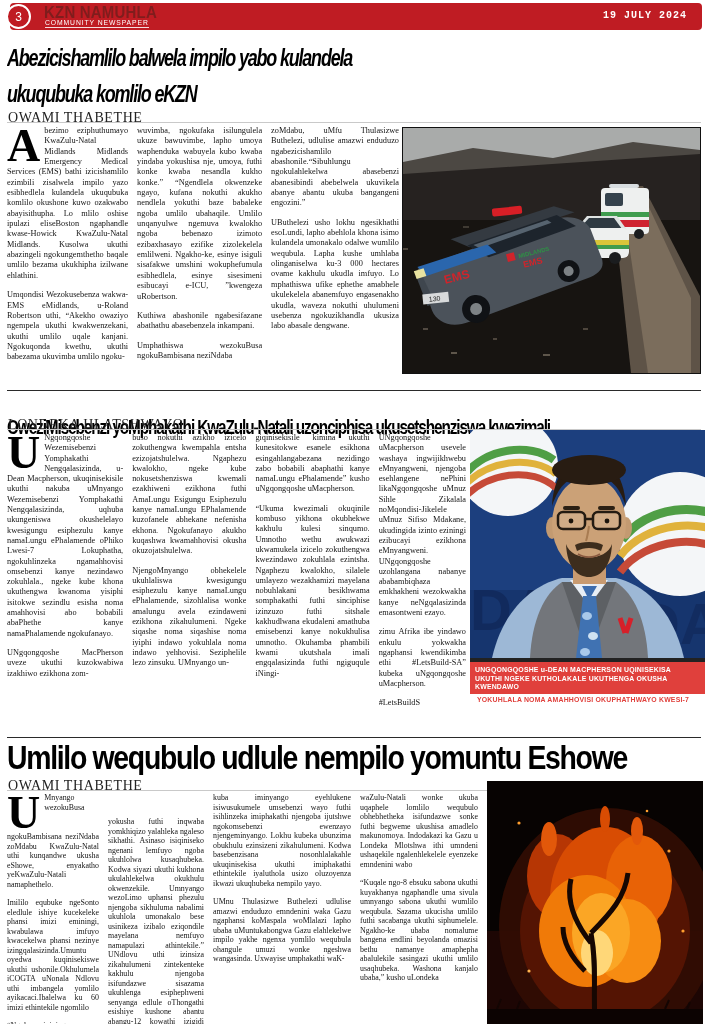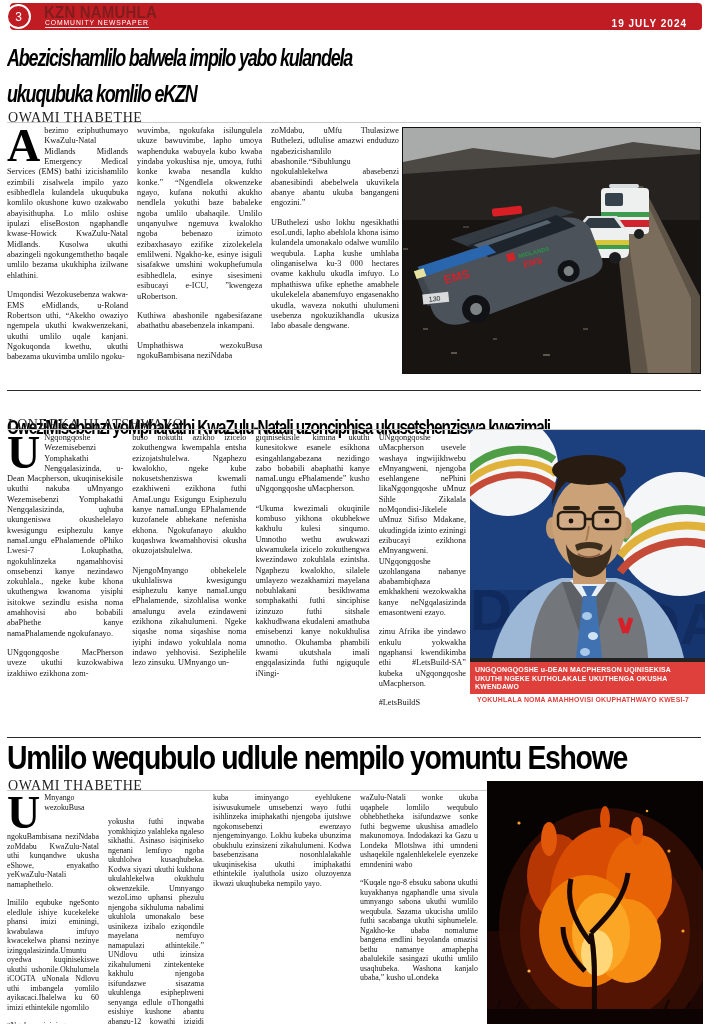--- a/index.html
+++ b/index.html
@@ -12,21 +12,21 @@
         background:#bf1c23;border:2px solid #ffffff;box-sizing:border-box;
         display:flex;align-items:center;justify-content:center;
         color:#fff;font-family:"Liberation Sans",sans-serif;font-size:12px;}
   .masthead-title{position:absolute;left:44px;top:4px;color:#7f1d1d;
         font-family:"Liberation Sans",sans-serif;font-weight:700;font-size:15px;
         letter-spacing:.2px;line-height:15px;transform:scaleY(1.05);transform-origin:left top;}
   .masthead-sub{position:absolute;left:45px;top:19px;color:#fff;
         font-family:"Liberation Sans",sans-serif;font-size:6.8px;letter-spacing:.9px;
         border-bottom:1px solid rgba(255,255,255,.85);padding-bottom:1px;}
   .masthead-date{position:absolute;right:18px;top:10px;color:#fff;
-        font-family:Liberation Sans, sans-serif;font-weight:700;font-size:10px;letter-spacing:1px;margin-top:8px;}
+        font-family:Liberation Mono, monospace;font-weight:700;font-size:10px;letter-spacing:1px;}
   
   .headline{position:absolute;left:7px;width:698px;overflow:hidden;
         font-family:"Liberation Sans",sans-serif;font-weight:700;color:#000;}
   .headline .hl-line{display:block;white-space:nowrap;letter-spacing:-1.5px;
         transform:scaleX(.78);transform-origin:left top;}
   .h1{top:40px;font-size:23px;line-height:36px;font-style:italic;}
   .h2{top:415px;font-size:21px;line-height:23px;}
   .h2 .hl-line{transform:scaleX(.73);}
   .h3{top:740px;font-size:33px;line-height:35px;}
   .h3 .hl-line{transform:scaleX(.86);}
@@ -259,20 +259,21 @@
       <p><span class="dropcap">U</span><span>Mnyango wezokuBusa ngokuBambisana neziNdaba zoMdabu KwaZulu-Natal uthi kunqandwe ukusha eShowe, enyakatho yeKwaZulu-Natali namaphethelo.</span></p>
       <p>Imililo equbuke ngeSonto eledlule  ishiye kucekeleke phansi imizi eminingi, kwabulawa imfuyo kwacekelwa phansi nezinye izingqalasizinda.Umuntu oyedwa kuqinisekiswe ukuthi ushonile.Okhulumela iCOGTA uNonala Ndlovu uthi imbangela yomlilo ayikacaci.Ibalelwa ku 60 imizi ethintekile ngomlilo</p>
       <p>“Ngokwemininingwane esemapulazini asinazo izinombolo eziqondile kodwa siyazi ukuthi amapulazi aseKokstad nawo athintekile ngenxa</p>
     </div>
     <div class="col">
       <p>yokusha futhi inqwaba yomkhiqizo yalahleka ngaleso sikhathi. Asinaso isiqiniseko ngenani lemfuyo ngoba ukuhlolwa kusaqhubeka. Kodwa siyazi ukuthi kukhona ukulahlekelwa okukhulu okwenzekile. Umnyango wezoLimo uphansi phezulu njengoba sikhuluma nabalimi ukuhlola umonakalo bese usinikeza izibalo eziqondile mayelana nemfuyo namapulazi athintekile.” UNdlovu uthi izinsiza zikahulumeni zintekenteke kakhulu njengoba isifundazwe sisazama ukuhlenga esiphephweni senyanga edlule oThongathi esishiye kushone abantu abangu-12 kowathi izigidi zamarandi zacekelwa phansi nengqalasizinda.</p>
 
     </div>
     <div class="col">
       <p>kuba iminyango eyehlukene isiwusukumele umsebenzi wayo futhi isihlinzeka imiphakathi njengoba ijutshwe ngokomsebenzi ewenzayo njengeminyango. Lokhu kubeka ubunzima obukhulu ezinsizeni zikahulumeni. Kodwa basebenzisana nosonhlalakahle ukuqinisekisa ukuthi imiphakathi ethintekile iyaluthola usizo oluzoyenza ikwazi ukuqhubeka nempilo yayo.</p>
+      <p>UMnu Thulasizwe Buthelezi udlulise amazwi enduduzo emndenini waka Gazu ngaphansi koMaspala woMlalazi lapho ubaba uMuntukabongwa Gazu elahlekelwe impilo yakhe ngenxa yomlilo wequbula ohangule umuzi wonke ngeshwa wangasinda. Uxwayise umphakathi waK-</p>
     </div>
     <div class="col">
       <p>waZulu-Natali wonke ukuba uqaphele lomlilo wequbulo obhebhetheka isifundazwe sonke futhi begweme ukushisa amadlelo makunomoya. Indodakazi ka Gazu u Londeka Mlotshwa ithi umndeni ushaqekile ngalenhlekelele eyenzeke emndenini wabo</p>
       <p>“Kuqale ngo-8 ebsuku sabona ukuthi kuyakhanya ngaphandle uma sivula umnyango sabona ukuthi wumlilo wequbula. Sazama ukucisha umlilo futhi sacabanga ukuthi siphumelele. Ngakho-ke ubaba nomalume bangena endlini beyolanda omazisi bethu namanye amaphepha abalulekile sasingazi ukuthi umlilo usaqhubeka. Washona kanjalo ubaba,” kusho uLondeka</p>
     </div>
   </div>
 
   <div class="photo photo3">
     <svg width="216" height="243" viewBox="0 0 216 243" xmlns="http://www.w3.org/2000/svg">
       <rect x="0" y="0" width="216" height="243" fill="#070302"></rect>

